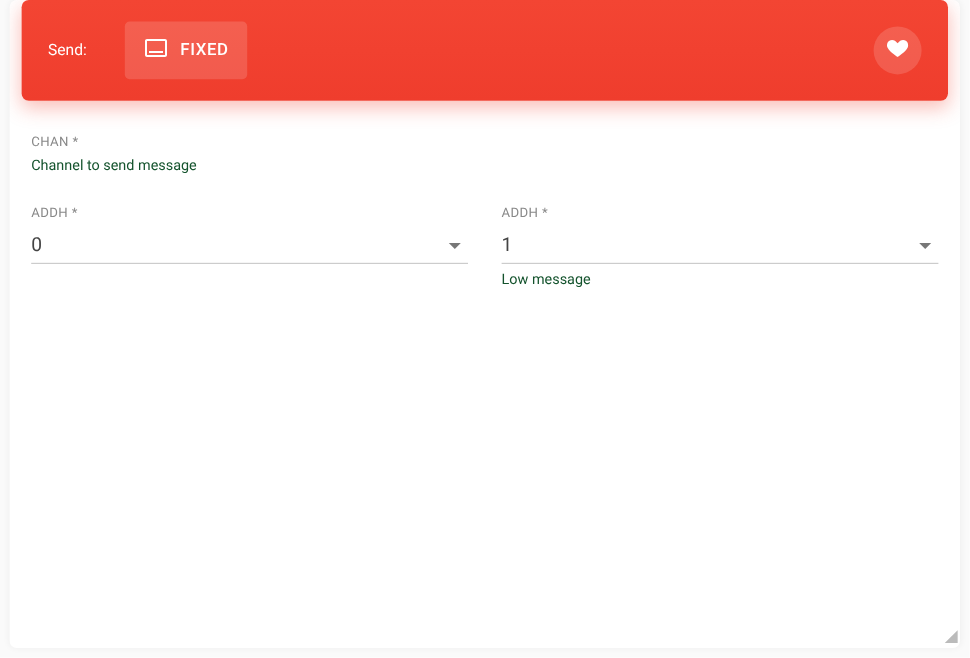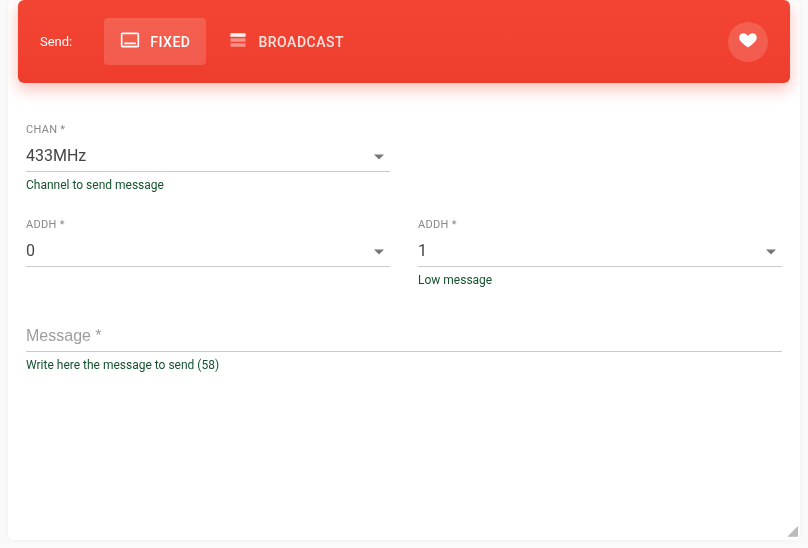--- a/index.html
+++ b/index.html
@@ -60,21 +60,21 @@
     border-radius: 50%;
     background: rgba(255,255,255,0.15);
     display: flex;
     align-items: center;
     justify-content: center;
     cursor: pointer;
     color: #fff;
   }
   .heart-btn svg { width: 20px; height: 20px; fill: currentColor; }
   .body {
-    padding: 40px 18px 20px 18px;
+    padding: 28px 18px 20px 18px;
   }
   .row {
     display: flex;
     gap: 28px;
   }
   .field {
     flex: 1;
     margin-bottom: 26px;
     position: relative;
   }
@@ -165,47 +165,35 @@
     <div class="tab active">
       <span>
         <svg viewBox="0 0 24 24">
             <path d="M21 3H3c-1.1 0-2 .9-2 2v14c0 1.1.9 2 2 2h18c1.1 0 2-.9 2-2V5c0-1.1-.9-2-2-2zm0 16H3V5h18v14z"></path>
             <path d="M5 15h14v2H5z"></path>
           </svg>
       </span>
       <span class="tab-text">FIXED</span>
     </div>
 
-    <div class="tab">
-      <span>
-        <svg viewBox="0 0 24 24">
-            <path d="M3 4h18v4H3zM3 10h18v4H3zM3 16h18v4H3z" fill-opacity="0.5"></path>
-            <path d="M3 4h18v4H3z"></path>
-          </svg>
-      </span>
-      <span class="tab-text">BROADCAST</span>
-    </div>
 
     <div class="heart-btn">
       <span>
         <svg viewBox="0 0 24 24">
             <path d="M12 21s-7.5-4.6-10-9.2C.4 8.4 2.3 4 6.5 4c2.1 0 3.8 1.2 5.5 3.3C13.7 5.2 15.4 4 17.5 4 21.7 4 23.6 8.4 22 11.8 19.5 16.4 12 21 12 21z"></path>
           </svg>
       </span>
     </div>
   </div>
 
   <div class="body">
 
     <div class="row">
       <div class="field half">
         <span class="field-label">CHAN *</span>
-        <div class="field-value select">
-          <span>433MHz</span>
-        </div>
         <div class="field-helper">Channel to send message</div>
       </div>
       <div style="flex:1"></div>
     </div>
 
     <div class="row">
       <div class="field">
         <span class="field-label">ADDH *</span>
         <div class="field-value select">
           <span>0</span>
@@ -214,22 +202,18 @@
 
       <div class="field">
         <span class="field-label">ADDH *</span>
         <div class="field-value select">
           <span>1</span>
         </div>
         <div class="field-helper">Low message</div>
       </div>
     </div>
 
-    <div class="field" style="margin-top:10px;">
-      <input type="text" class="input-line" placeholder="Message *" style="">
-      <div class="field-helper">Write here the message to send (58)</div>
-    </div>
 
   </div>
 
 
   <div class="resize-handle">◢</div>
 </div>
 
 </body></html>

